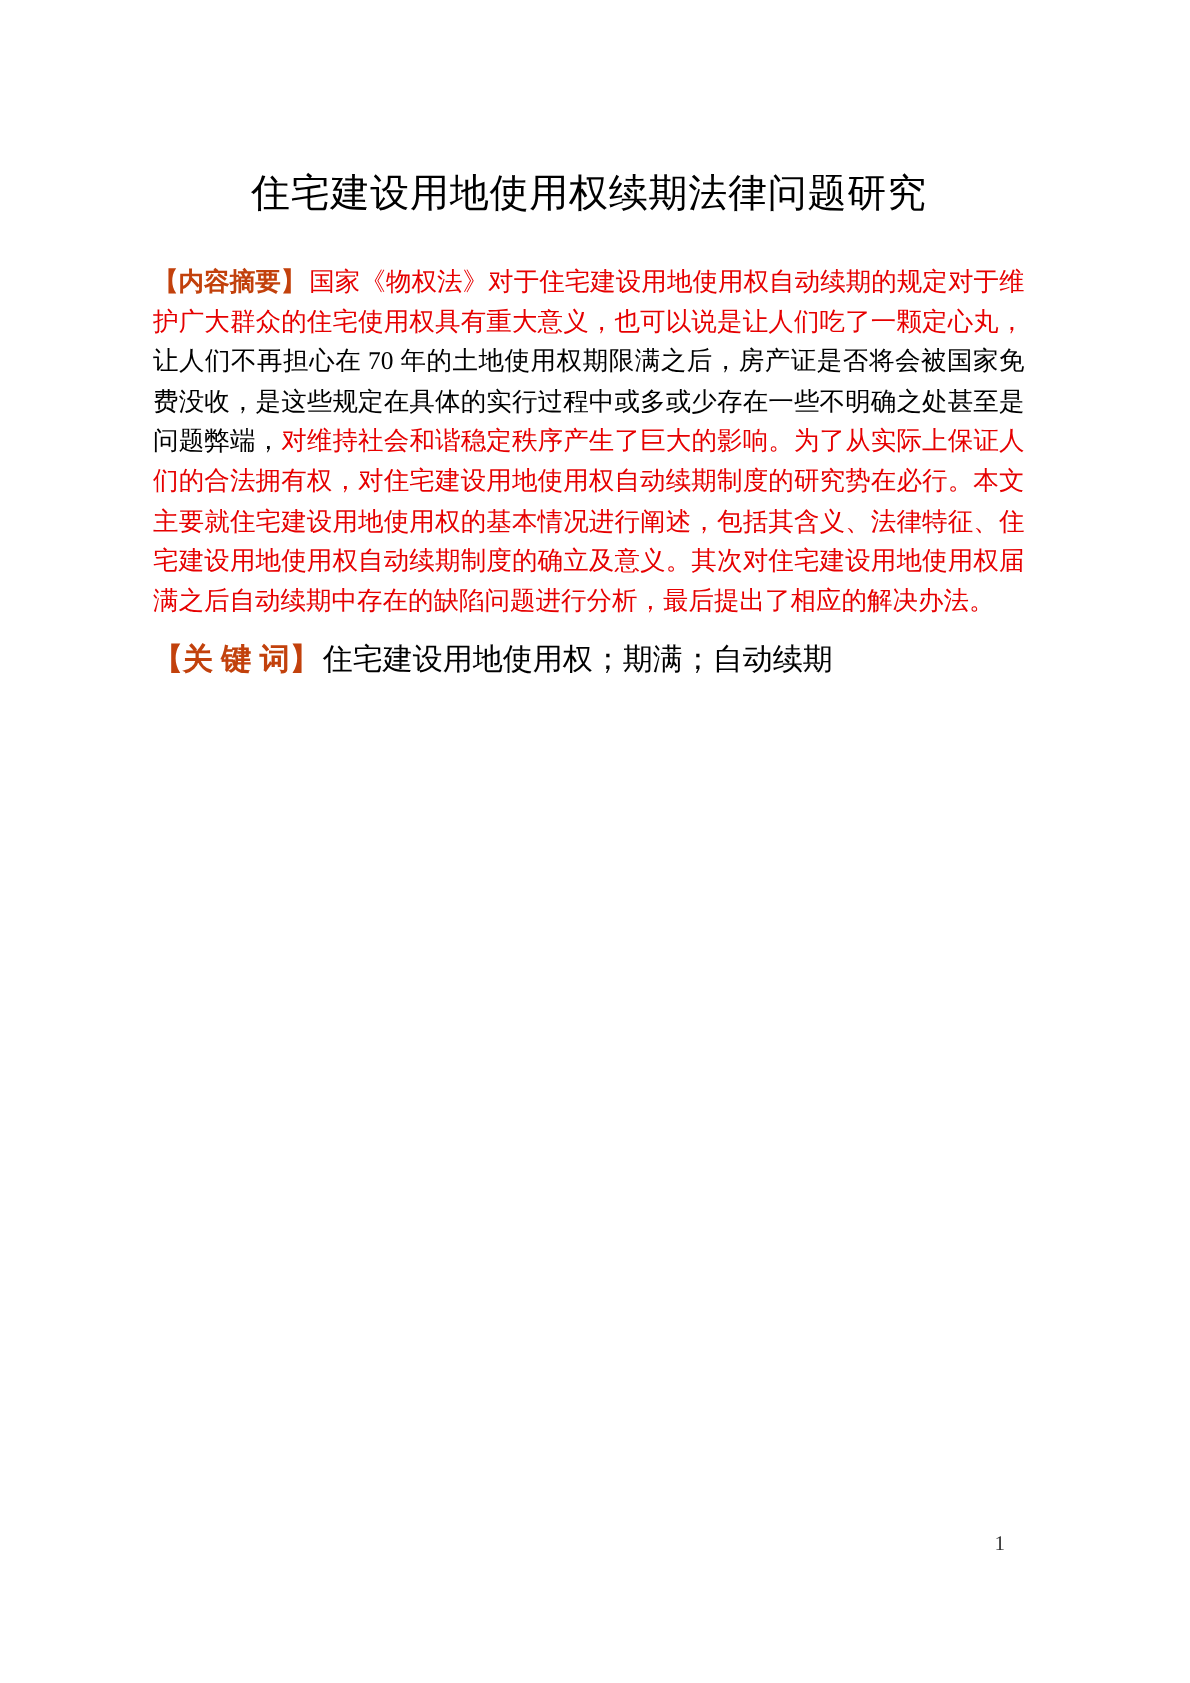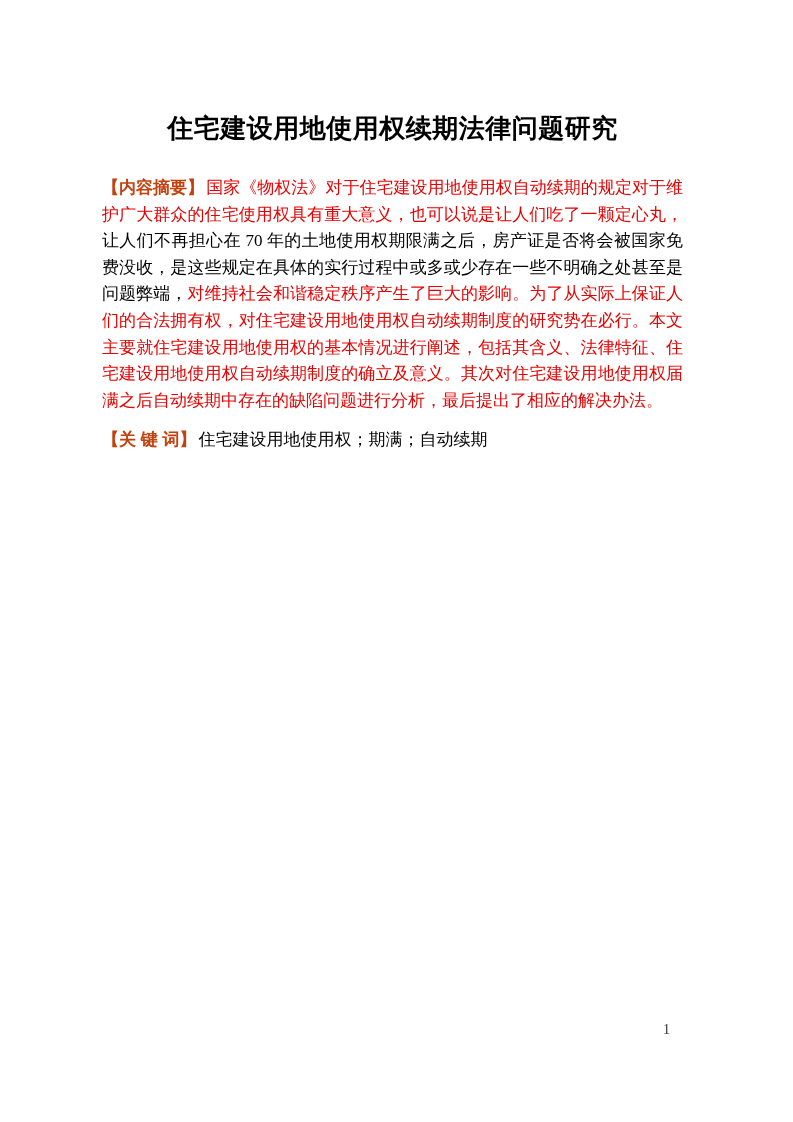--- a/index.html
+++ b/index.html
@@ -18,21 +18,21 @@
     color: #000000;
   }
   .doc-title {
     position: absolute;
     top: 110px;
     left: 102px;
     width: 581px;
     margin: 0;
     text-align: center;
     font-size: 26px;
-    font-weight: 700;
+    font-weight: 400;
     line-height: 1.45;
     letter-spacing: 0.5px;
   }
   .abstract {
     position: absolute;
     top: 175px;
     left: 102px;
     width: 581px;
     margin: 0;
     font-size: 17px;
@@ -45,21 +45,21 @@
     font-family: "Liberation Sans", "DejaVu Sans", sans-serif;
     color: #c2410c;
     margin-right: 2px;
   }
   .keywords {
     position: absolute;
     top: 427px;
     left: 102px;
     width: 581px;
     margin: 0;
-    font-size: 17px;
+    font-size: 20px;
     line-height: 26.6px;
   }
   .page-number {
     position: absolute;
     left: 663px;
     top: 1021px;
     font-size: 14px;
     line-height: 18px;
     color: #333333;
   }

